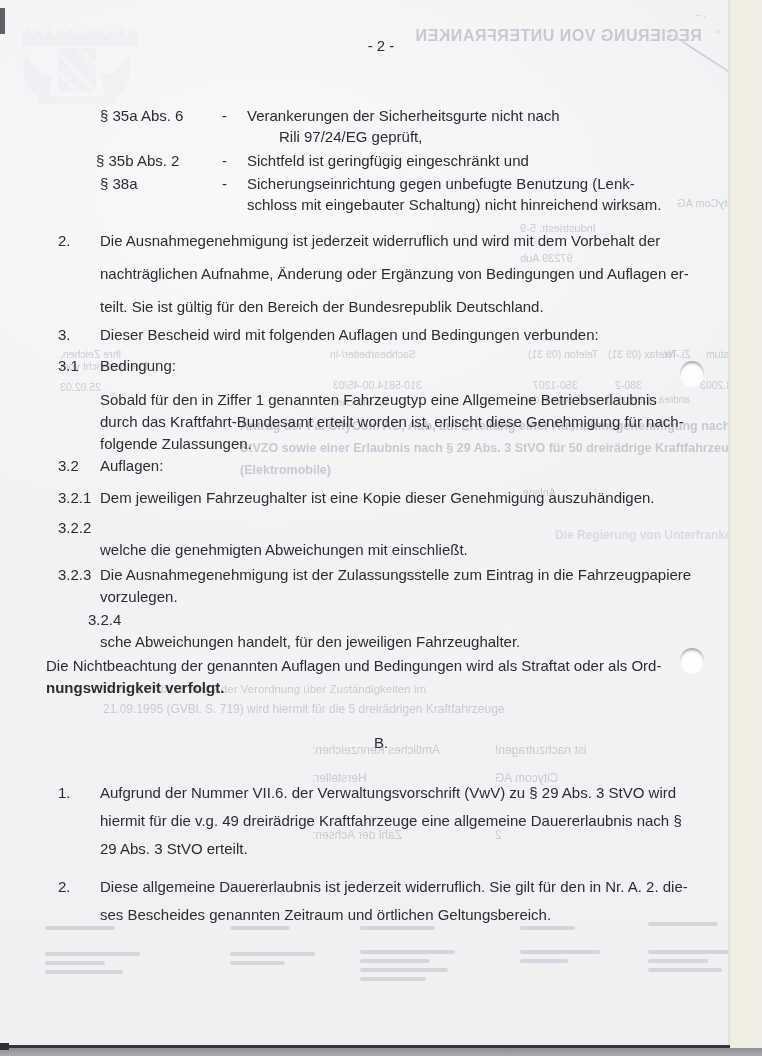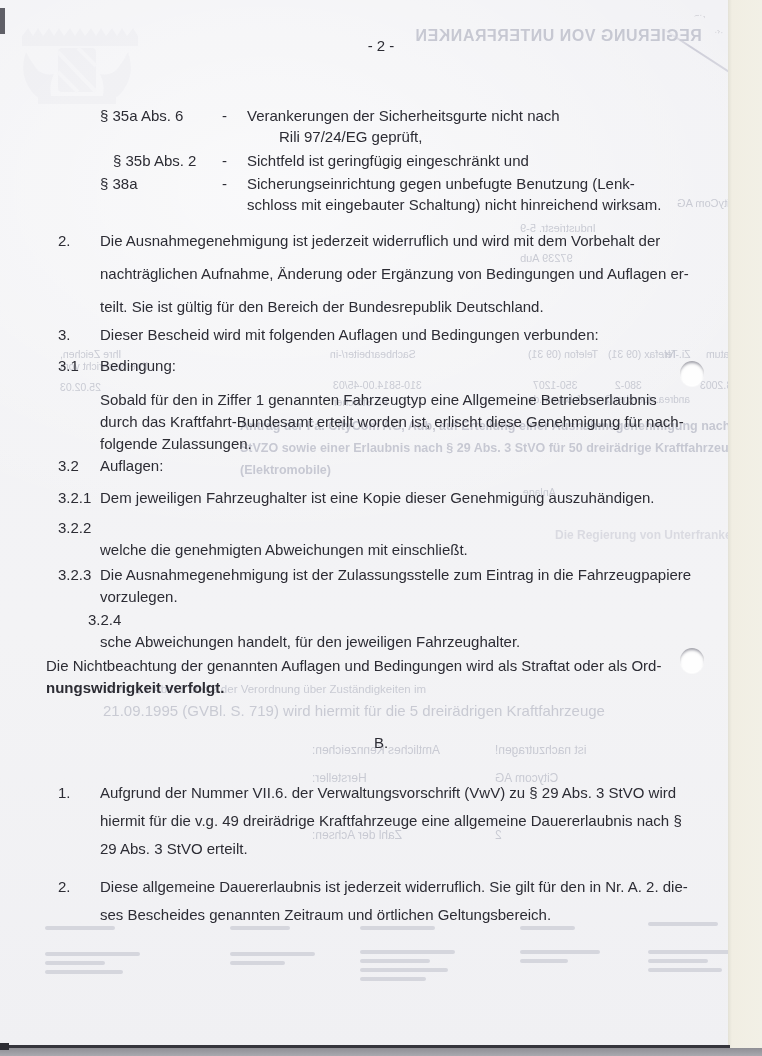--- a/index.html
+++ b/index.html
@@ -80,21 +80,21 @@
 
   <div class="abs bleed-bold" style="left:240px;top:419px;font-size:12.5px;">Antrag der Fa. CityCom AG, Aub, auf Erteilung einer Ausnahmegenehmigung nach § 70</div>
   <div class="abs bleed-bold" style="left:240px;top:441px;font-size:12.5px;">StVZO sowie einer Erlaubnis nach § 29 Abs. 3 StVO für 50 dreirädrige Kraftfahrzeuge</div>
   <div class="abs bleed-bold" style="left:240px;top:463px;font-size:12.5px;">(Elektromobile)</div>
 
   <div class="abs mir bleed bleed-sm" style="left:523px;top:486px;">Anlage</div>
 
   <div class="abs bleed-bold" style="left:555px;top:528px;font-size:12px;opacity:.45;">Die Regierung von Unterfranken</div>
 
   <div class="abs bleed" style="left:103px;top:683px;font-size:11.5px;">i.V.m. § 1 Abs. 1 und 2 der Verordnung über Zuständigkeiten im</div>
-  <div class="abs bleed" style="left:103px;top:702px;font-size:15px;">21.09.1995 (GVBl. S. 719) wird hiermit für die 5 dreirädrigen Kraftfahrzeuge</div>
+  <div class="abs bleed" style="left:103px;top:702px;font-size:12px;">21.09.1995 (GVBl. S. 719) wird hiermit für die 5 dreirädrigen Kraftfahrzeuge</div>
 
   <div class="abs mir bleed" style="left:312px;top:743px;font-size:12px;">Amtliches Kennzeichen:</div>
   <div class="abs mir bleed" style="left:495px;top:743px;font-size:12px;">ist nachzutragen!</div>
   <div class="abs mir bleed" style="left:312px;top:771px;font-size:12px;">Hersteller:</div>
   <div class="abs mir bleed" style="left:495px;top:771px;font-size:12px;">Citycom AG</div>
   <div class="abs mir bleed" style="left:312px;top:828px;font-size:12px;">Zahl der Achsen:</div>
   <div class="abs mir bleed" style="left:495px;top:828px;font-size:12px;">2</div>
 
   <div>
     <div class="smudge" style="left:45px;top:926px;width:70px;"></div>
@@ -118,21 +118,21 @@
     <div class="smudge" style="left:648px;top:968px;width:74px;"></div>
   </div>
 
   <div class="abs t" style="left:0;top:36px;width:762px;text-align:center;">- 2 -</div>
 
   <div class="abs t b" style="left:100px;top:106px;">§ 35a Abs. 6</div>
   <div class="abs t" style="left:222px;top:106px;">-</div>
   <div class="abs t" style="left:247px;top:106px;">Verankerungen der Sicherheitsgurte nicht nach</div>
   <div class="abs t" style="left:247px;top:127px;margin-left:32px;">Rili 97/24/EG geprüft,</div>
 
-  <div class="abs t b" style="left:113px;top:151px;">§ 35b Abs. 2</div>
+  <div class="abs t b" style="left:96px;top:151px;">§ 35b Abs. 2</div>
   <div class="abs t" style="left:222px;top:151px;">-</div>
   <div class="abs t" style="left:247px;top:151px;">Sichtfeld ist geringfügig eingeschränkt und</div>
 
   <div class="abs t b" style="left:100px;top:174px;">§ 38a</div>
   <div class="abs t" style="left:222px;top:174px;">-</div>
   <div class="abs t" style="left:247px;top:174px;">Sicherungseinrichtung gegen unbefugte Benutzung (Lenk-</div>
   <div class="abs t" style="left:247px;top:195px;">schloss mit eingebauter Schaltung) nicht hinreichend wirksam.</div>
 
   <div class="abs t" style="left:58px;top:231px;">2.</div>
   <div class="abs t" style="left:100px;top:231px;">Die Ausnahmegenehmigung ist jederzeit widerruflich und wird mit dem Vorbehalt der</div>

